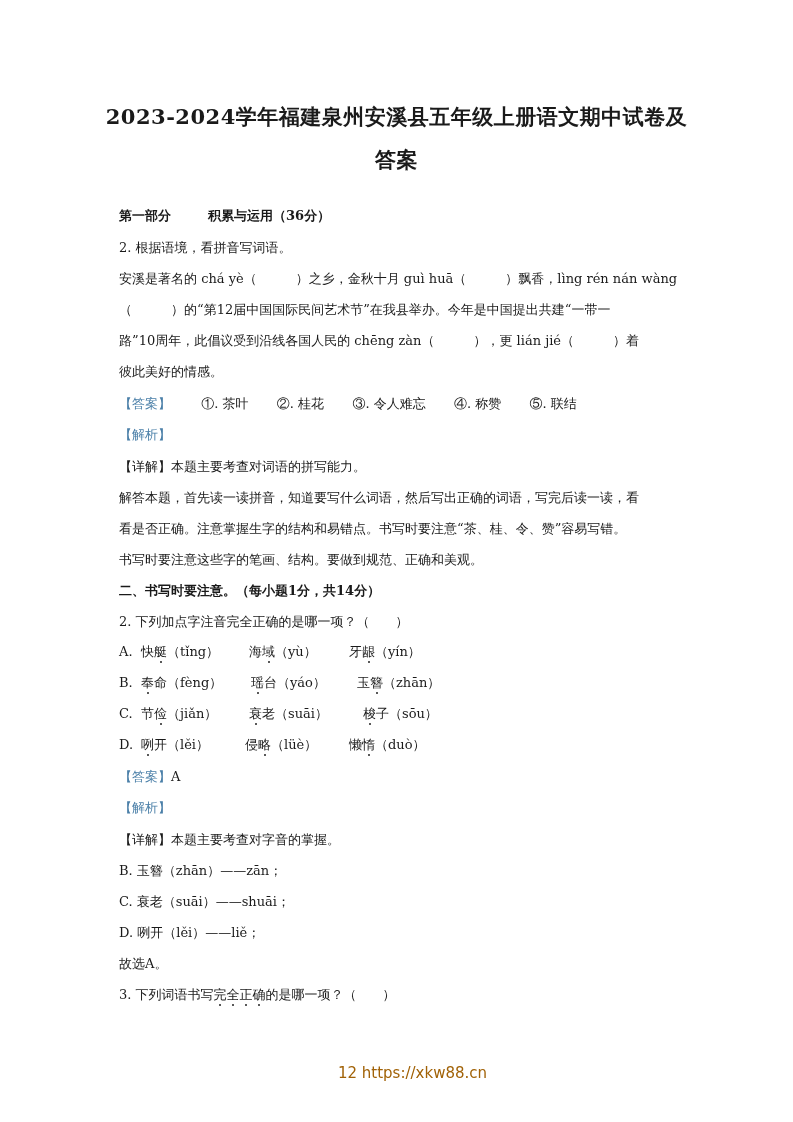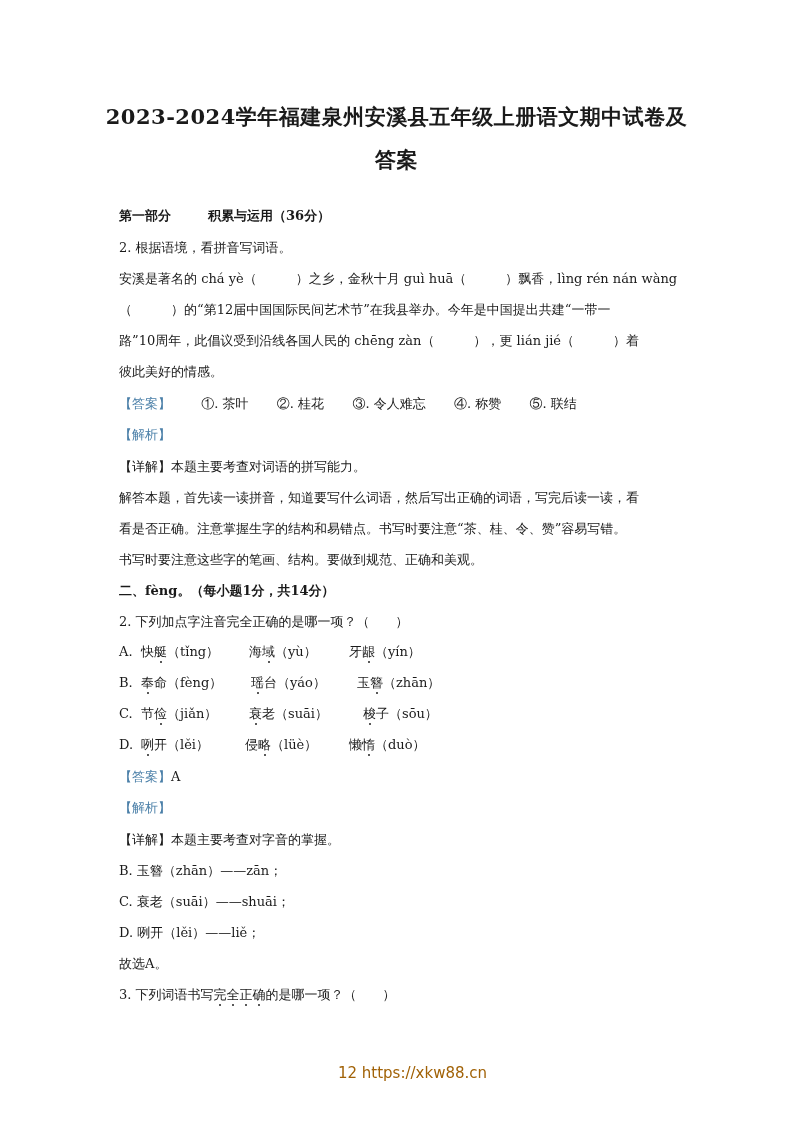--- a/index.html
+++ b/index.html
@@ -55,21 +55,21 @@
   </div>
 
   <div class="line blue" style="top:426px;">【解析】</div>
   <div class="line" style="top:458px;">
     <span>【详解】</span><span>本题主要考查对词语的拼写能力。</span>
   </div>
   <div class="line" style="top:489px;">解答本题，首先读一读拼音，知道要写什么词语，然后写出正确的词语，写完后读一读，看</div>
   <div class="line" style="top:551px;">书写时要注意这些字的笔画、结构。要做到规范、正确和美观。</div>
   <div class="line" style="top:520px;">看是否正确。注意掌握生字的结构和易错点。书写时要注意“茶、桂、令、赞”容易写错。</div>
 
-  <div class="line bold" style="top:582px;">二、fèng。（每小题1分，共14分）</div>
+  <div class="line bold" style="top:582px;">二、书写时要注意。（每小题1分，共14分）</div>
 
   <div class="line" style="top:613px;">2. 下列加点字注音完全正确的是哪一项？（　　）</div>
 
   <div class="line" style="top:643px;">
     <span style="display:inline-block;width:22px;">A.</span><span style="display:inline-block;width:108px;"><span>快</span><span class="dot">艇</span><span></span><span>（tǐng）</span></span><span style="display:inline-block;width:100px;"><span>海</span><span class="dot">域</span><span></span><span>（yù）</span></span><span><span>牙</span><span class="dot">龈</span><span></span><span>（yín）</span></span>
   </div>
 
   <div class="line" style="top:674px;">
     <span style="display:inline-block;width:22px;">B.</span><span style="display:inline-block;width:110px;"><span></span><span class="dot">奉</span><span>命</span><span>（fèng）</span></span><span style="display:inline-block;width:106px;"><span></span><span class="dot">瑶</span><span>台</span><span>（yáo）</span></span><span><span>玉</span><span class="dot">簪</span><span></span><span>（zhān）</span></span>
   </div>

